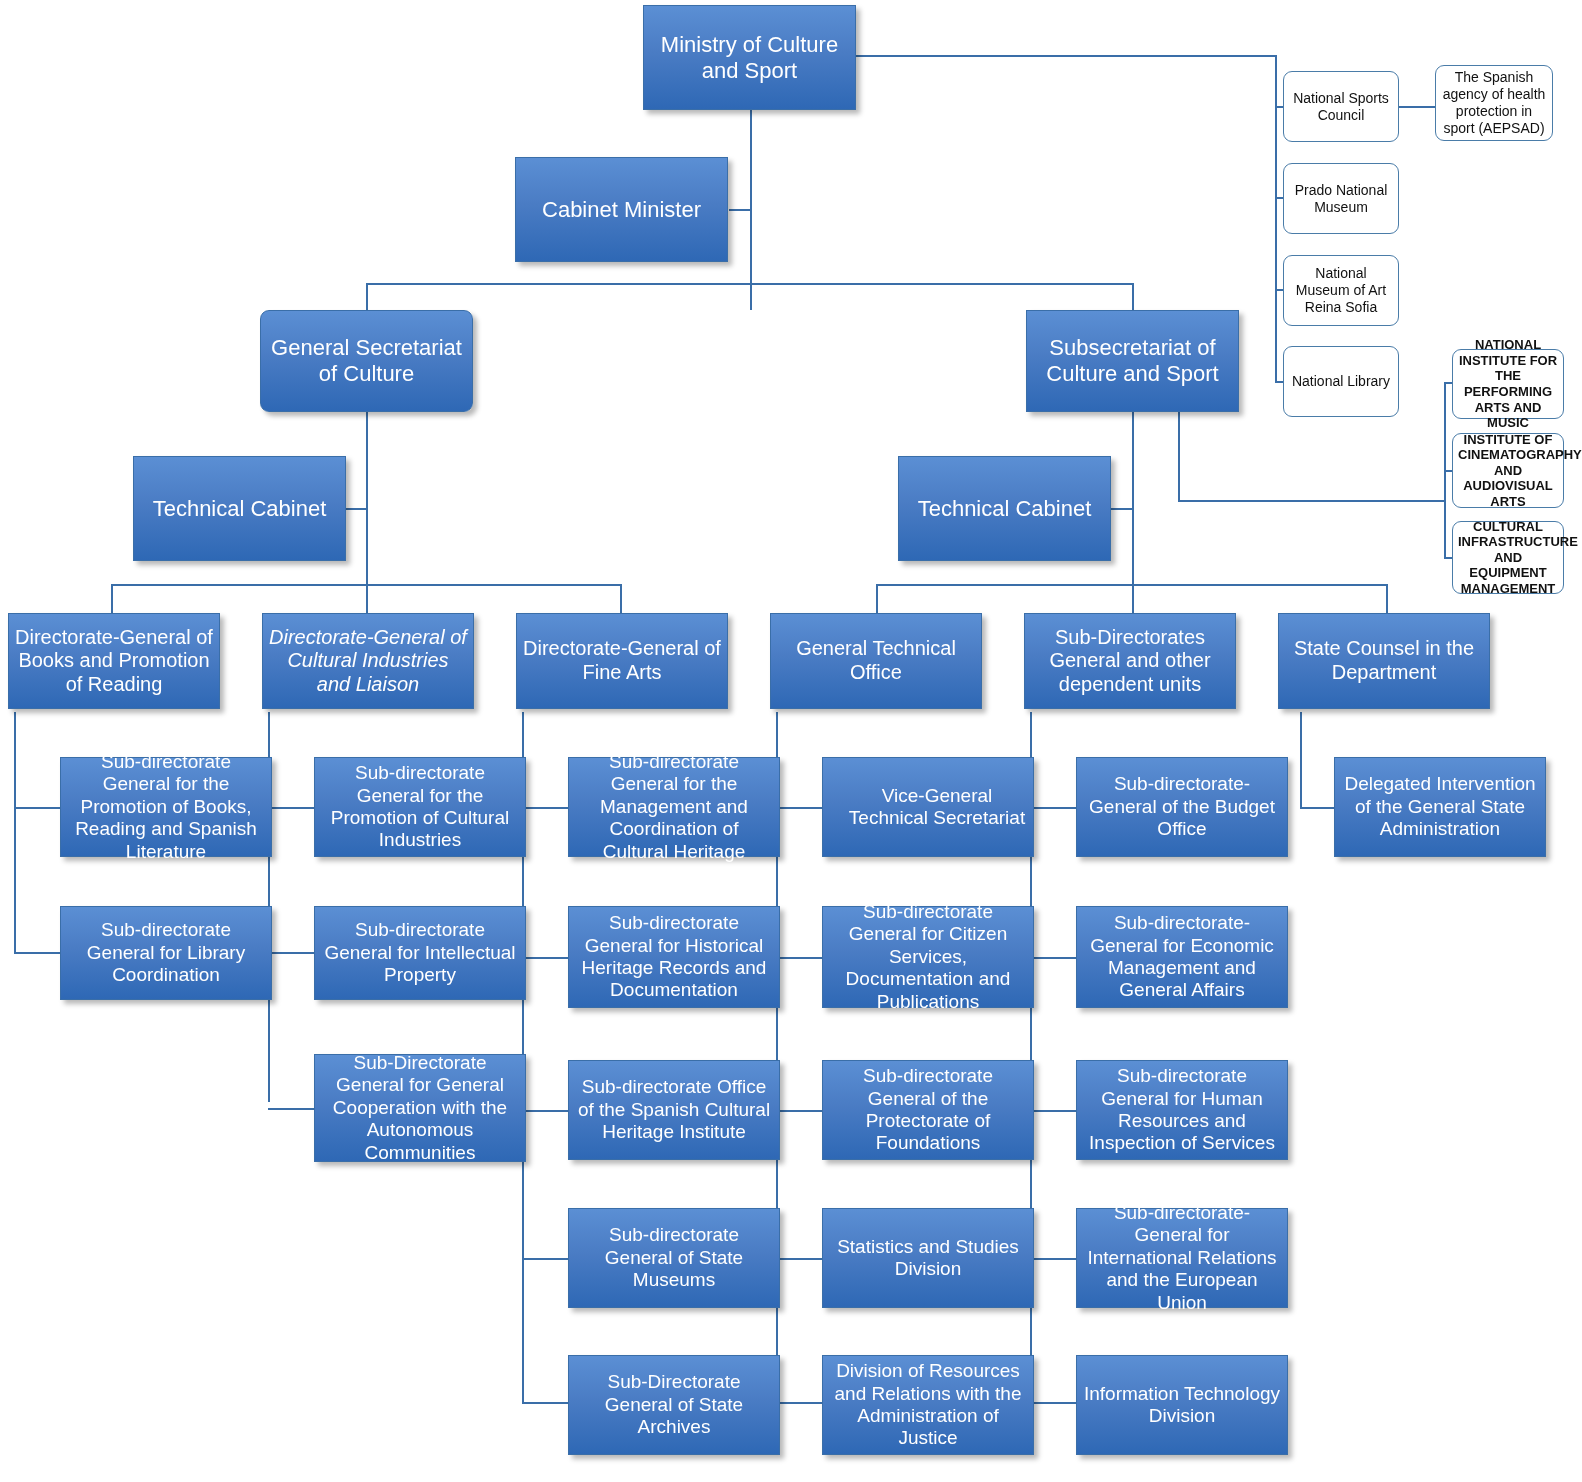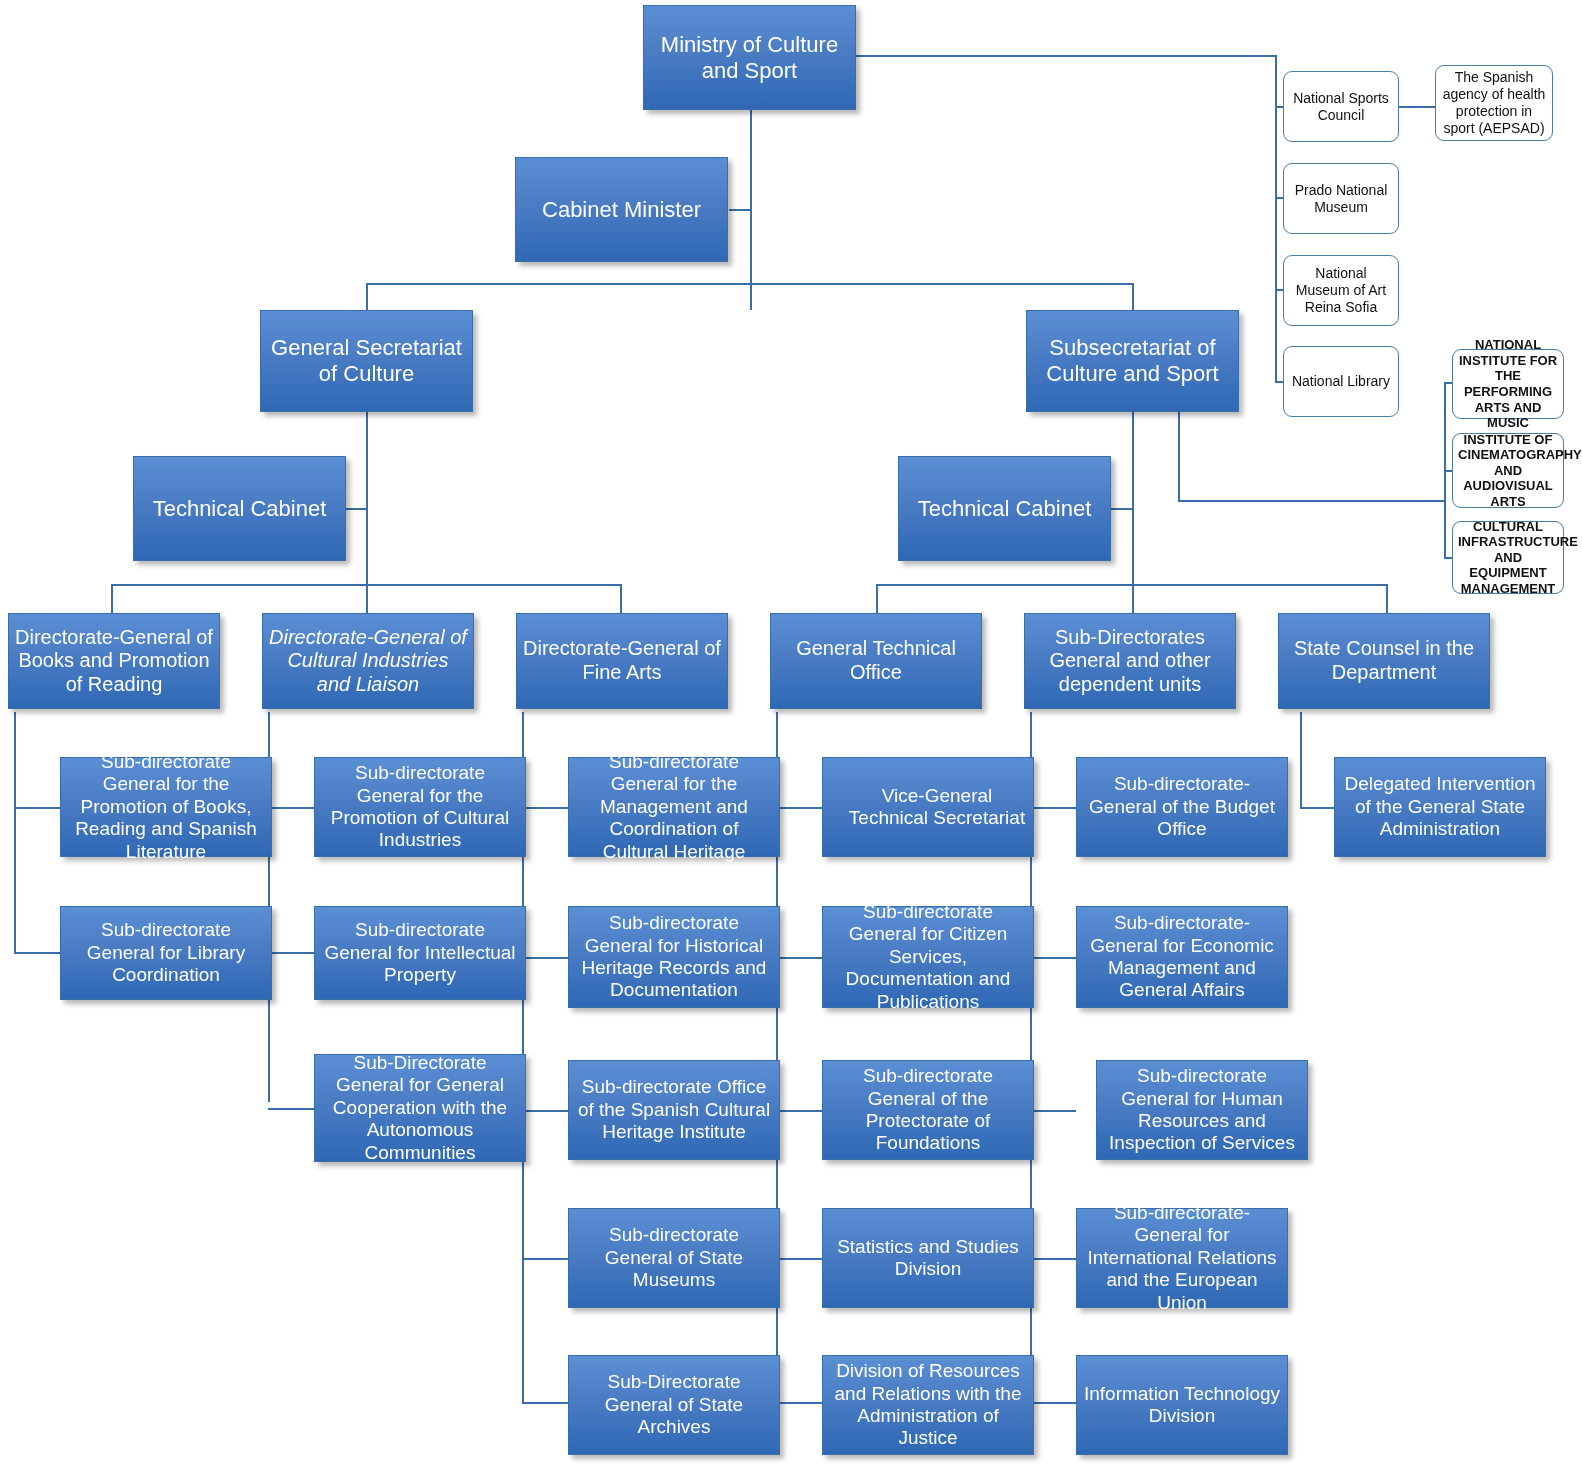--- a/index.html
+++ b/index.html
@@ -149,21 +149,21 @@
   <div class="line h" style="left:1300px; top:807px; width:34px;"></div>
 
   <div class="node fs-22" style="left:643px; top:5px; width:213px; height:105px;">
     <span>Ministry of Culture and Sport</span>
   </div>
 
   <div class="node fs-22" style="left:515px; top:157px; width:213px; height:105px;">
     <span>Cabinet Minister</span>
   </div>
 
-  <div class="node fs-22" style="left:260px; top:310px; width:213px; height:102px;">
+  <div class="node fs-22" style="left:260px; top:310px; width:213px; height:102px;border-radius:9px;">
     <span>General Secretariat of Culture</span>
   </div>
 
   <div class="node fs-22" style="left:1026px; top:310px; width:213px; height:102px;">
     <span>Subsecretariat of Culture and Sport</span>
   </div>
 
   <div class="node fs-22" style="left:133px; top:456px; width:213px; height:105px;">
     <span>Technical Cabinet</span>
   </div>
@@ -266,21 +266,21 @@
   <div class="node fs-19" style="left:822px; top:1355px; width:212px; height:100px;">
     <span>Division of Resources and Relations with the Administration of Justice</span>
   </div>
 
   <div class="node fs-19" style="left:1076px; top:757px; width:212px; height:100px;">
     <span>Sub-directorate-General of the Budget Office</span>
   </div>
   <div class="node fs-19" style="left:1076px; top:906px; width:212px; height:102px;">
     <span>Sub-directorate-General for Economic Management and General Affairs</span>
   </div>
-  <div class="node fs-19" style="left:1076px; top:1060px; width:212px; height:100px;margin-left:20px;">
+  <div class="node fs-19" style="left:1076px; top:1060px; width:212px; height:100px;">
     <span>Sub-directorate General for Human Resources and Inspection of Services</span>
   </div>
   <div class="node fs-19" style="left:1076px; top:1208px; width:212px; height:100px;">
     <span>Sub-directorate-General for International Relations and the European Union</span>
   </div>
   <div class="node fs-19" style="left:1076px; top:1355px; width:212px; height:100px;">
     <span>Information Technology Division</span>
   </div>
 
   <div class="node fs-19" style="left:1334px; top:757px; width:212px; height:100px;">

